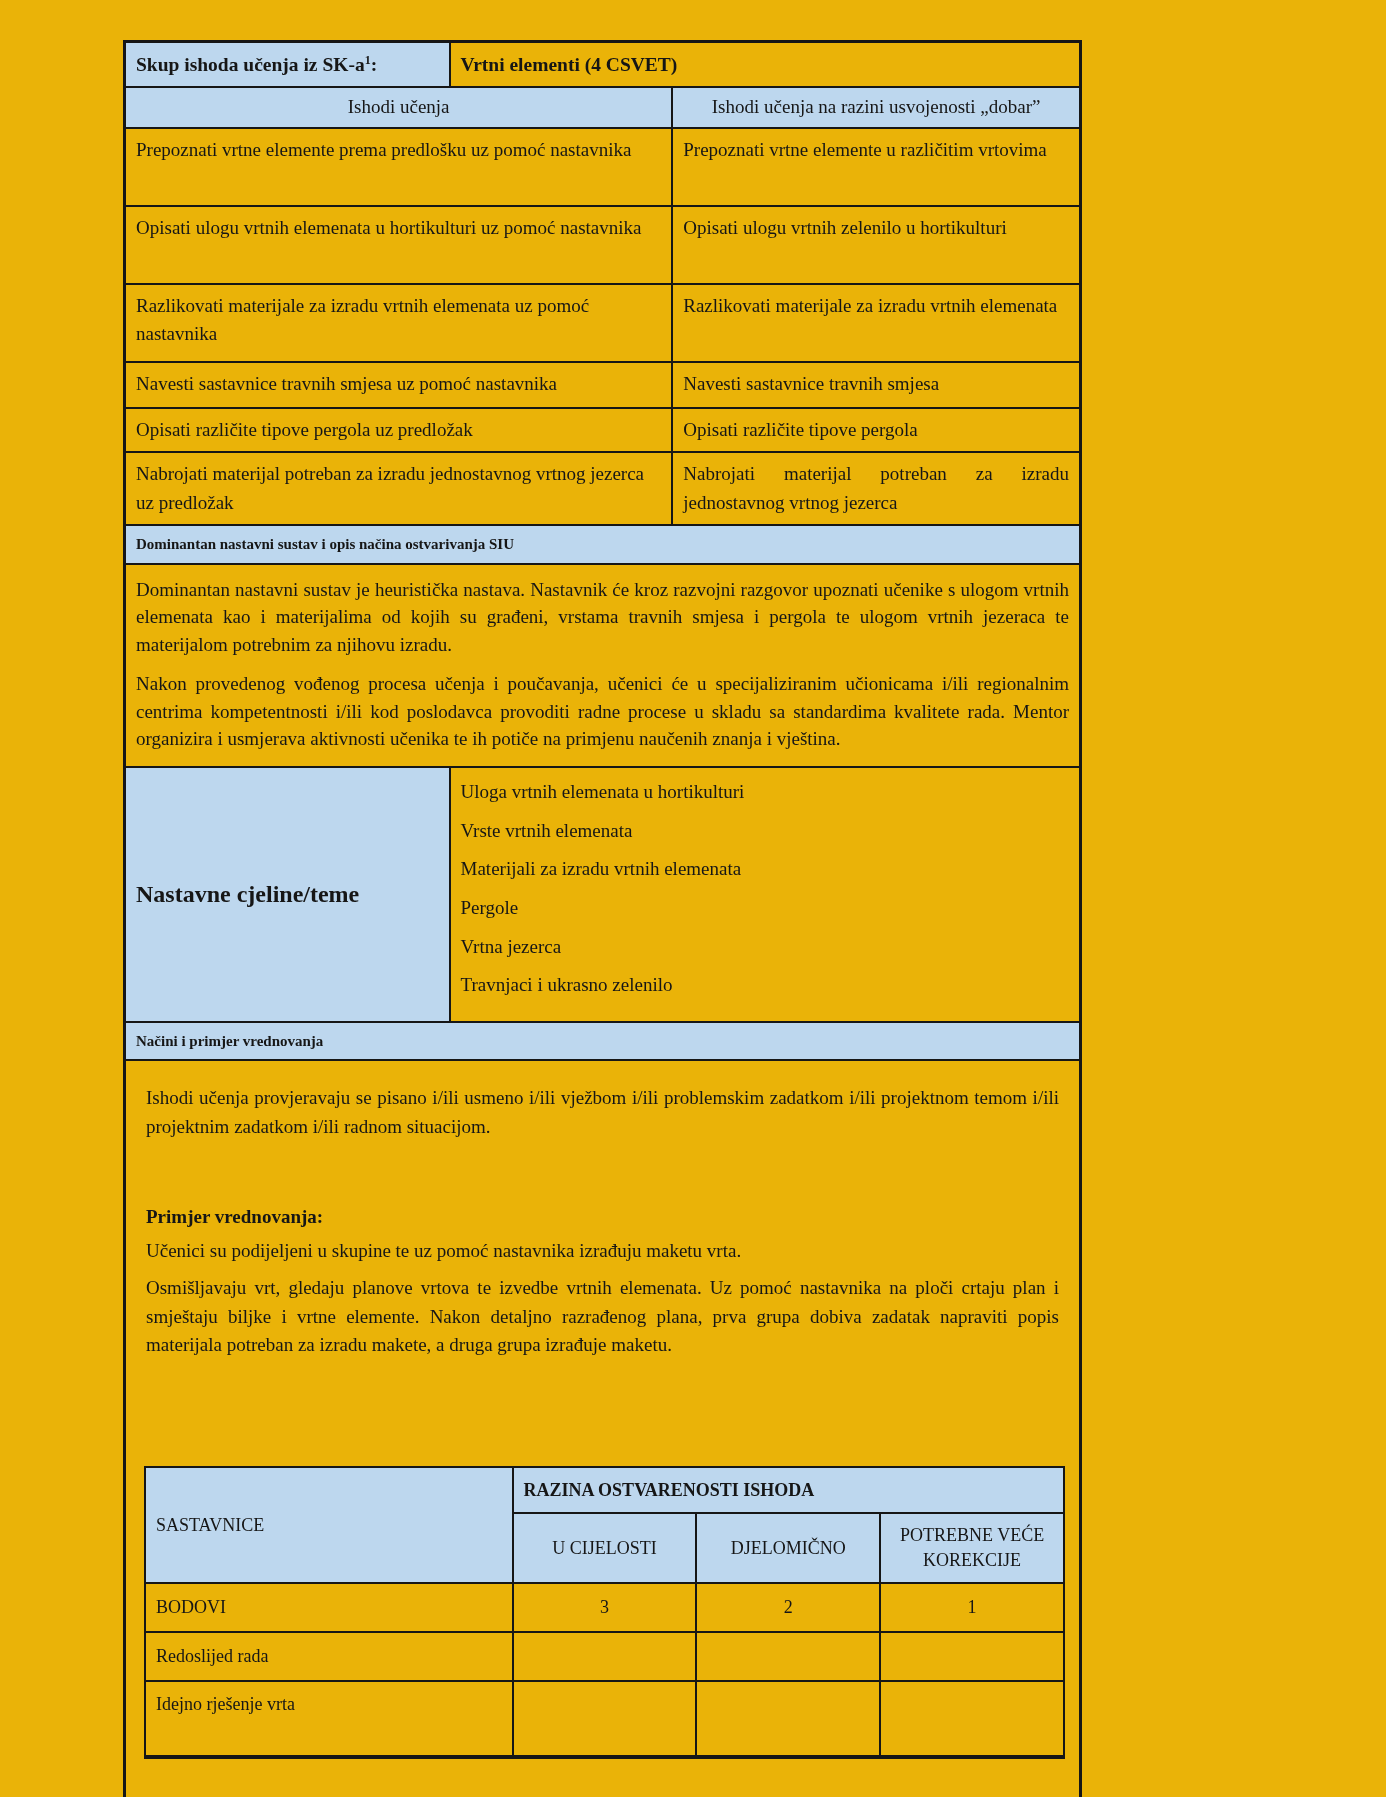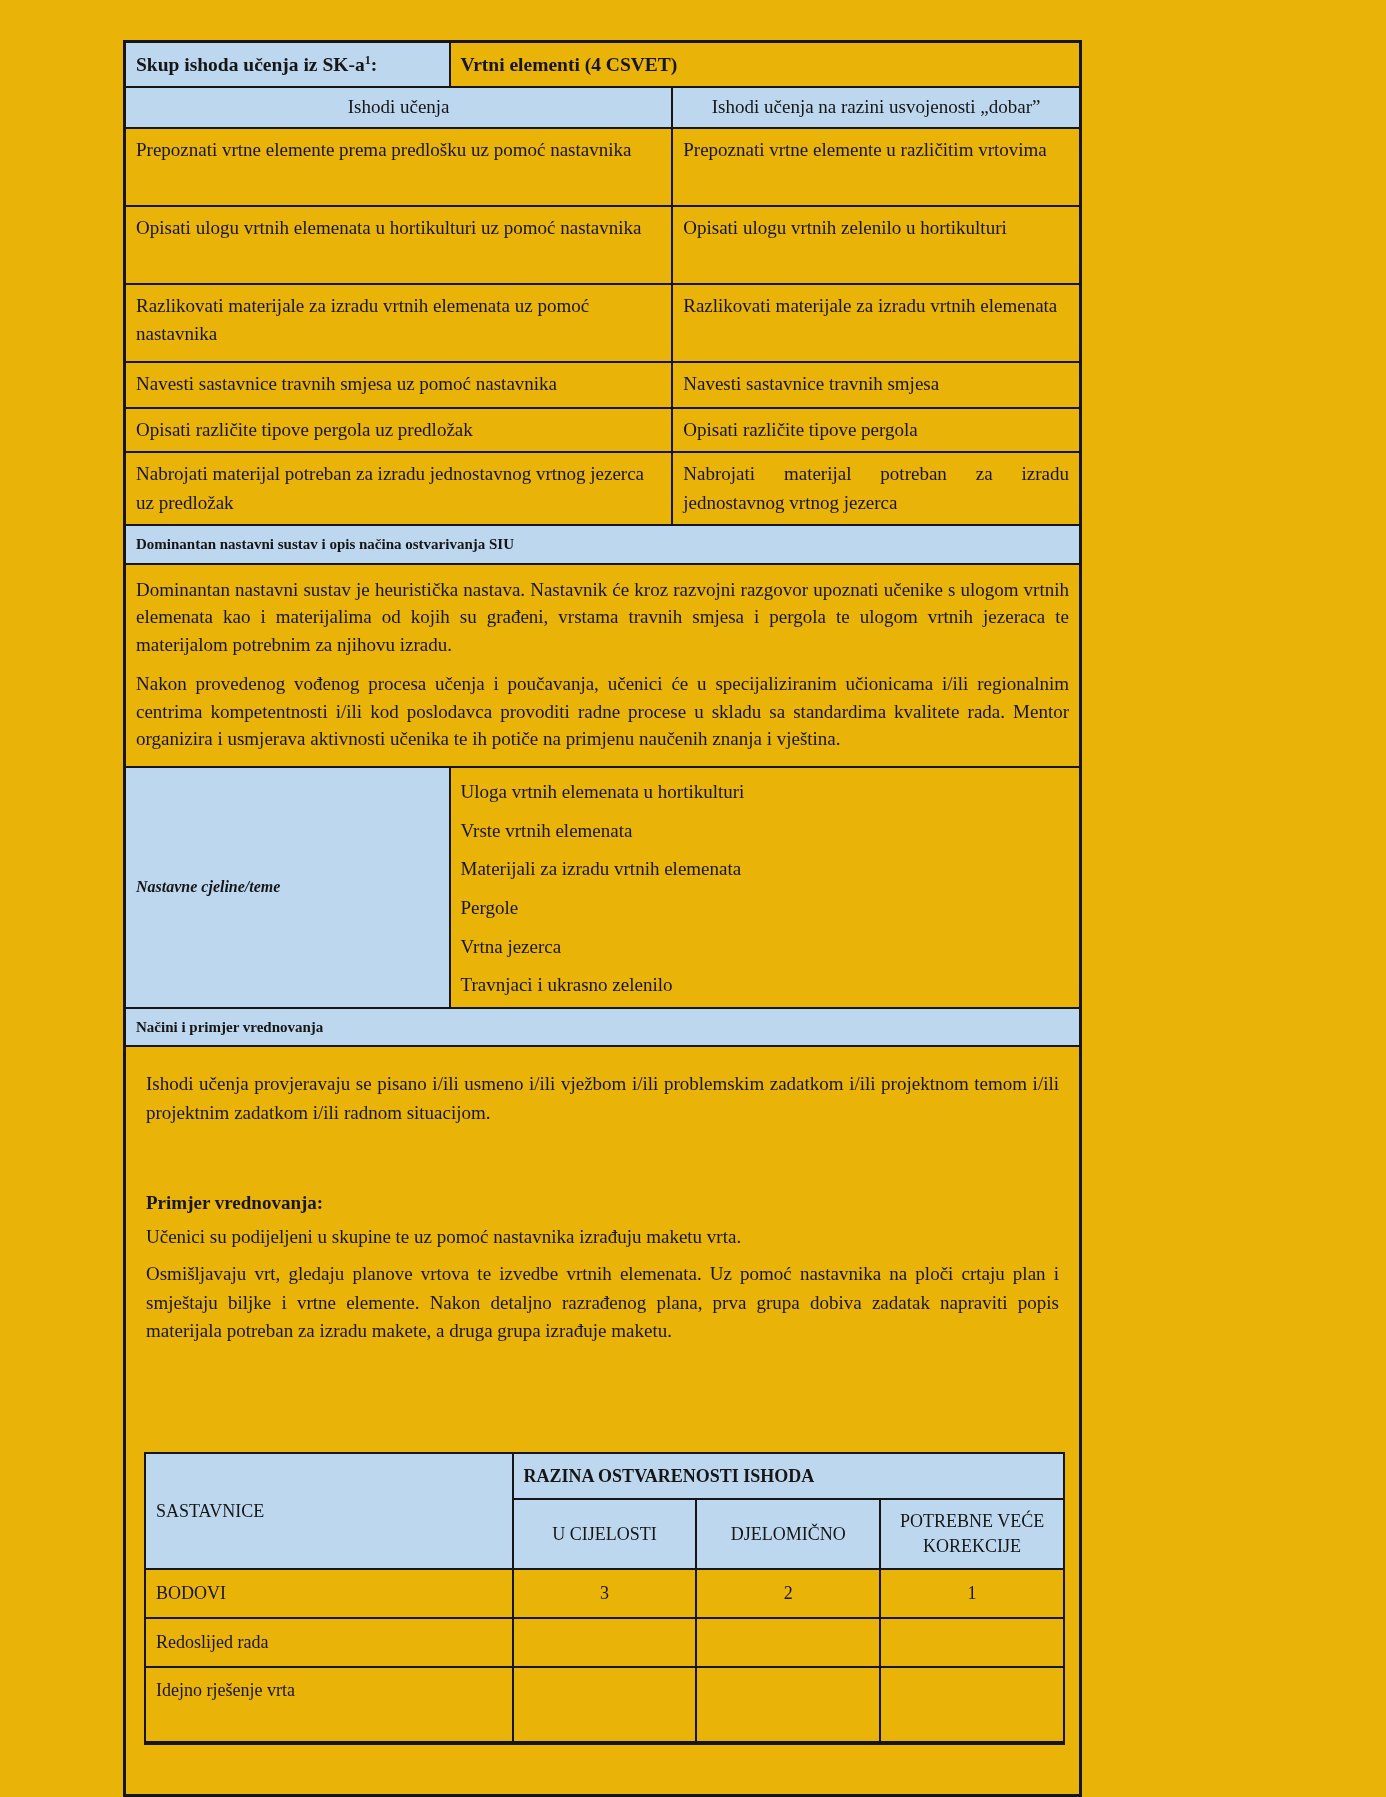--- a/index.html
+++ b/index.html
@@ -29,23 +29,23 @@
   tr.outcome td { height:78px; }
   tr.outcome.h63 td { height:46px; }
   tr.outcome.h43 td { height:43px; }
   tr.outcome.h67 td { height:67px; }
 
   td.section-head { font-weight:bold; font-size:15px; padding:8px 10px; }
 
   td.dom-text p { margin:4px 0 12px 0; line-height:1.45; }
   td.dom-text p:last-child { margin-bottom:6px; }
 
-  td.units-label { vertical-align:middle !important; font-weight:bold; font-size:16px;font-style:italic; }
+  td.units-label { vertical-align:middle !important; font-weight:bold; font-size:24px; }
   td.units-list div { margin:4px 0 13px 0; line-height:1.35; }
-  td.units-list div:last-child { margin-bottom:2px; }
+  td.units-list div:last-child { margin-bottom:16px; }
 
   td.eval-cell { padding:0; }
   .eval-text { min-height:398px; padding:10px 10px 8px 10px; }
   .eval-text .intro { margin:6px 0 62px 0; line-height:1.5; }
   .eval-text .example-label { font-weight:bold; margin:12px 0 5px 0; }
   .eval-text p.para { margin:0 0 9px 0; line-height:1.5; }
 
   table.rubric {
     width:calc(100% - 12px); margin:0 2px 42px 8px;
     border-collapse:collapse; table-layout:fixed;

